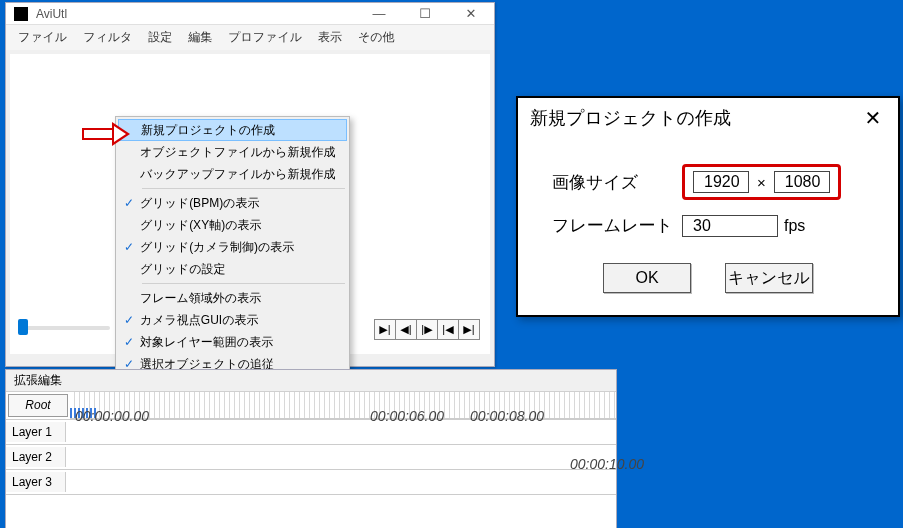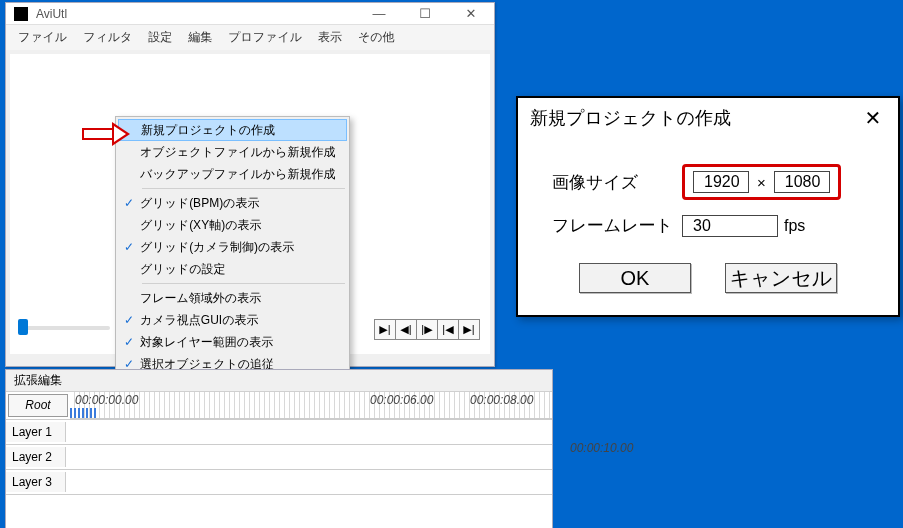--- a/index.html
+++ b/index.html
@@ -158,21 +158,21 @@
     border-top: 8px solid transparent;
     border-bottom: 8px solid transparent;
     border-left: 12px solid #fff;
   }
 
   
   .timeline-window {
     position: absolute;
     left: 5px;
     top: 369px;
-    width: 548px;
+    width: 612px;
     height: 160px;
     background: #fff;
     border: 1px solid #aab;
   }
   .tl-title {
     height: 22px;
     background: #f0f0f0;
     border-bottom: 1px solid #d0d0d0;
     font-size: 12px;
     padding: 2px 8px;
@@ -199,22 +199,22 @@
       to right,
       transparent 0, transparent 4px,
       #d8d8d8 4px, #d8d8d8 5px
     );
     border-bottom: 1px solid #ccc;
     font-size: 10px;
     color: #444;
   }
   .tl-time {
     position: absolute;
-    top: 1px;
-    font-size: 12px;
+    top: 16px;
+    font-size: 14px;
   }
   .tl-cues {
     position: absolute;
     left: 0; bottom: 0;
     width: 26px;
     height: 10px;
     background: repeating-linear-gradient(
       to right,
       #3a7bdc 0, #3a7bdc 2px,
       transparent 2px, transparent 4px
@@ -307,25 +307,25 @@
     border: 1px solid #9a9a9a;
     background: #fff;
   }
   .dlg-buttons {
     display: flex;
     justify-content: center;
     gap: 34px;
     padding: 6px 0 22px 0;
   }
   .dlg-btn {
-    width: 112px;
+    width: 88px;
     height: 30px;
     border: 1px solid #555;
     background: #f2f2f2;
-    font-size: 20px;
+    font-size: 16px;
     box-shadow: 1px 1px 0 #bbb;
     display: flex; align-items: center; justify-content: center;
   }
 </style>
 </head>
 <body>
 
 <div class="main-window">
   <div class="titlebar">
     <div class="app-icon"></div>

